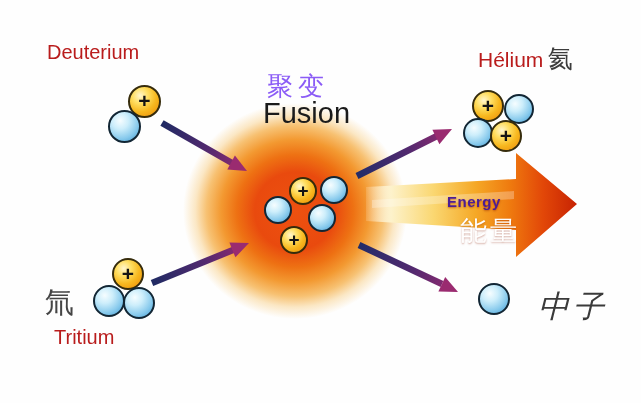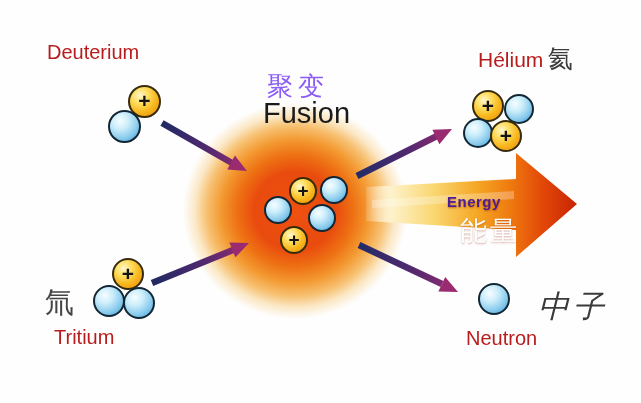--- a/index.html
+++ b/index.html
@@ -180,15 +180,14 @@
     <span class="zh">氦</span>
   </div>
 
   <div class="lbl t-energy-en">Energy</div>
   <div class="lbl t-energy-zh">能量</div>
 
   <div class="lbl zh t-trit-zh">氚</div>
   <div class="lbl en t-trit-en">Tritium</div>
 
   <div class="lbl zh t-neut-zh">中子</div>
-  <div class="lbl en t-neut-en">Neutron</div>
 
 </div>
 
 </body></html>

